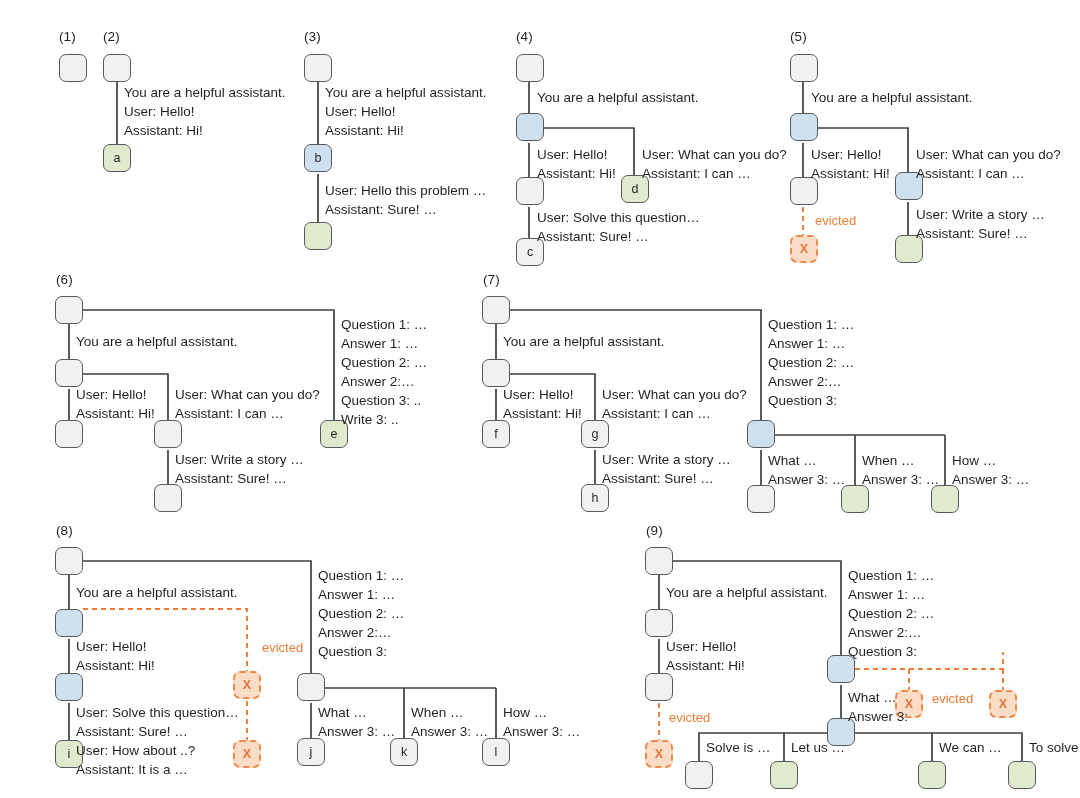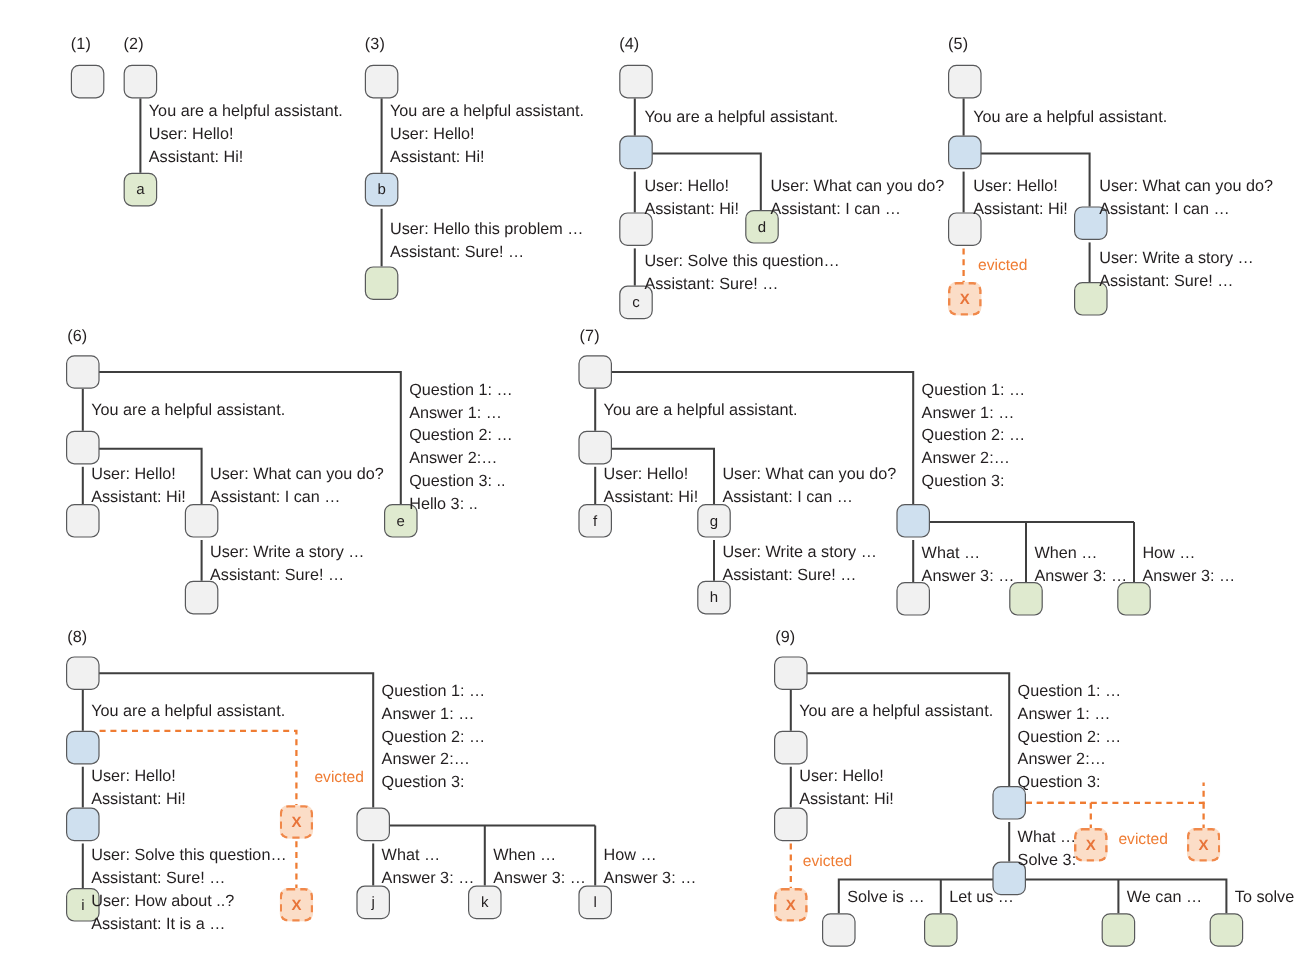--- a/index.html
+++ b/index.html
@@ -172,21 +172,21 @@
 <div class="txt" style="left:76px;top:404px;">Assistant: Hi!</div>
 <div class="txt" style="left:175px;top:385px;">User: What can you do?</div>
 <div class="txt" style="left:175px;top:404px;">Assistant: I can …</div>
 <div class="txt" style="left:175px;top:450px;">User: Write a story …</div>
 <div class="txt" style="left:175px;top:469px;">Assistant: Sure! …</div>
 <div class="txt" style="left:341px;top:315px;">Question 1: …</div>
 <div class="txt" style="left:341px;top:334px;">Answer 1: …</div>
 <div class="txt" style="left:341px;top:353px;">Question 2: …</div>
 <div class="txt" style="left:341px;top:372px;">Answer 2:…</div>
 <div class="txt" style="left:341px;top:391px;">Question 3: ..</div>
-<div class="txt" style="left:341px;top:410px;">Hello 3: ..</div>
+<div class="txt" style="left:341px;top:410px;">Write 3: ..</div>
 
 <div class="node gray" style="left:482px;top:296px;"></div>
 <div class="node gray" style="left:482px;top:359px;"></div>
 <div class="node gray" style="left:482px;top:420px;">
       <span>f</span>
     </div>
 <div class="node gray" style="left:581px;top:420px;">
       <span>g</span>
     </div>
 <div class="node gray" style="left:581px;top:484px;">
@@ -279,19 +279,19 @@
 <div class="evicted" style="left:932px;top:691px;">evicted</div>
 <div class="txt" style="left:666px;top:583px;">You are a helpful assistant.</div>
 <div class="txt" style="left:666px;top:637px;">User: Hello!</div>
 <div class="txt" style="left:666px;top:656px;">Assistant: Hi!</div>
 <div class="txt" style="left:848px;top:566px;">Question 1: …</div>
 <div class="txt" style="left:848px;top:585px;">Answer 1: …</div>
 <div class="txt" style="left:848px;top:604px;">Question 2: …</div>
 <div class="txt" style="left:848px;top:623px;">Answer 2:…</div>
 <div class="txt" style="left:848px;top:642px;">Question 3:</div>
 <div class="txt" style="left:848px;top:688px;">What …</div>
-<div class="txt" style="left:848px;top:707px;">Solve 3:</div>
+<div class="txt" style="left:848px;top:707px;">Answer 3:</div>
 <div class="txt" style="left:706px;top:738px;">Solve is …</div>
 <div class="txt" style="left:791px;top:738px;">Let us …</div>
 <div class="txt" style="left:939px;top:738px;">We can …</div>
 <div class="txt" style="left:1029px;top:738px;">To solve …</div>
 
 </div>
 
 </body></html>

